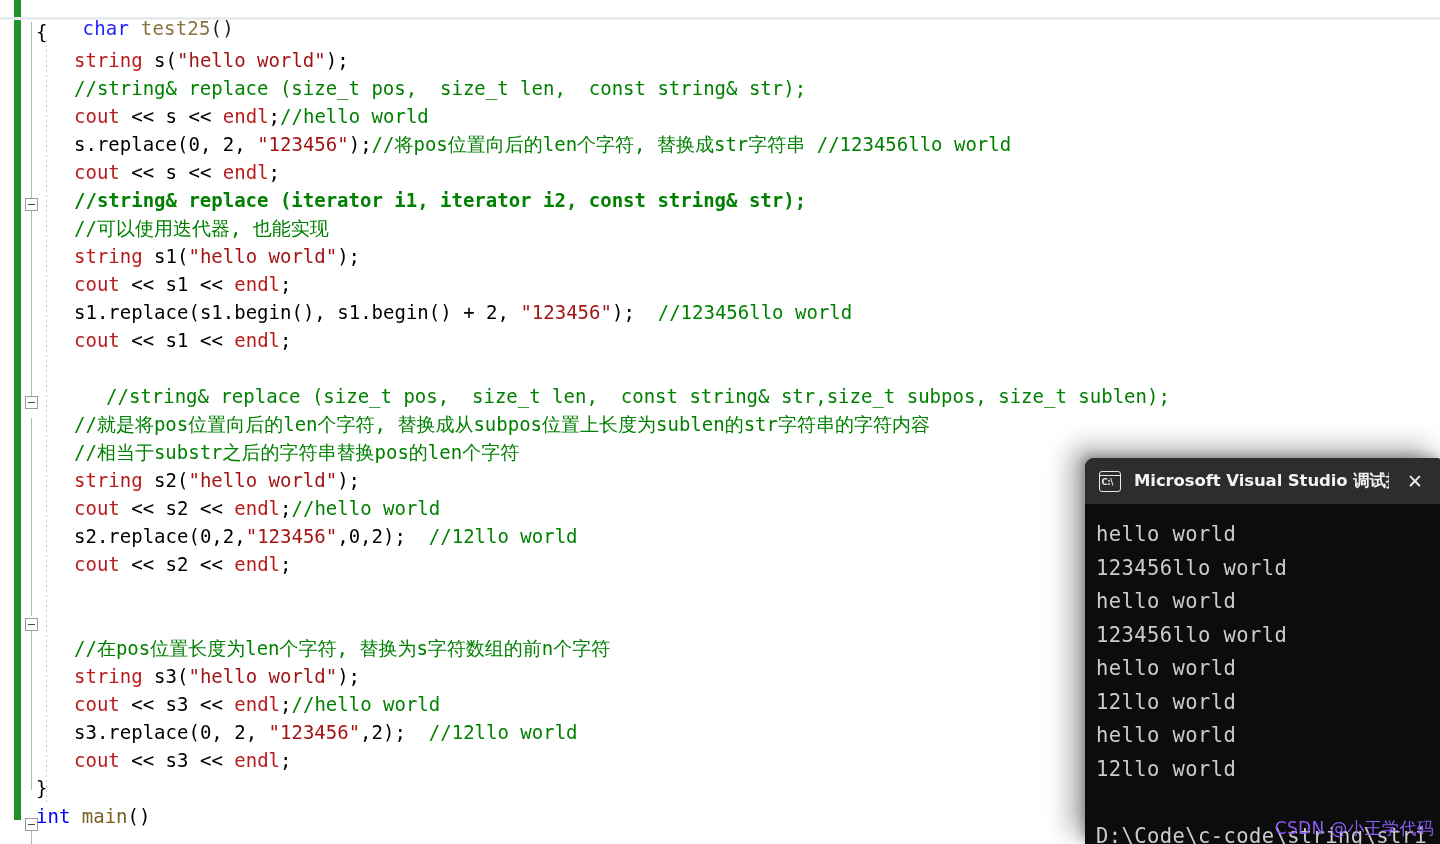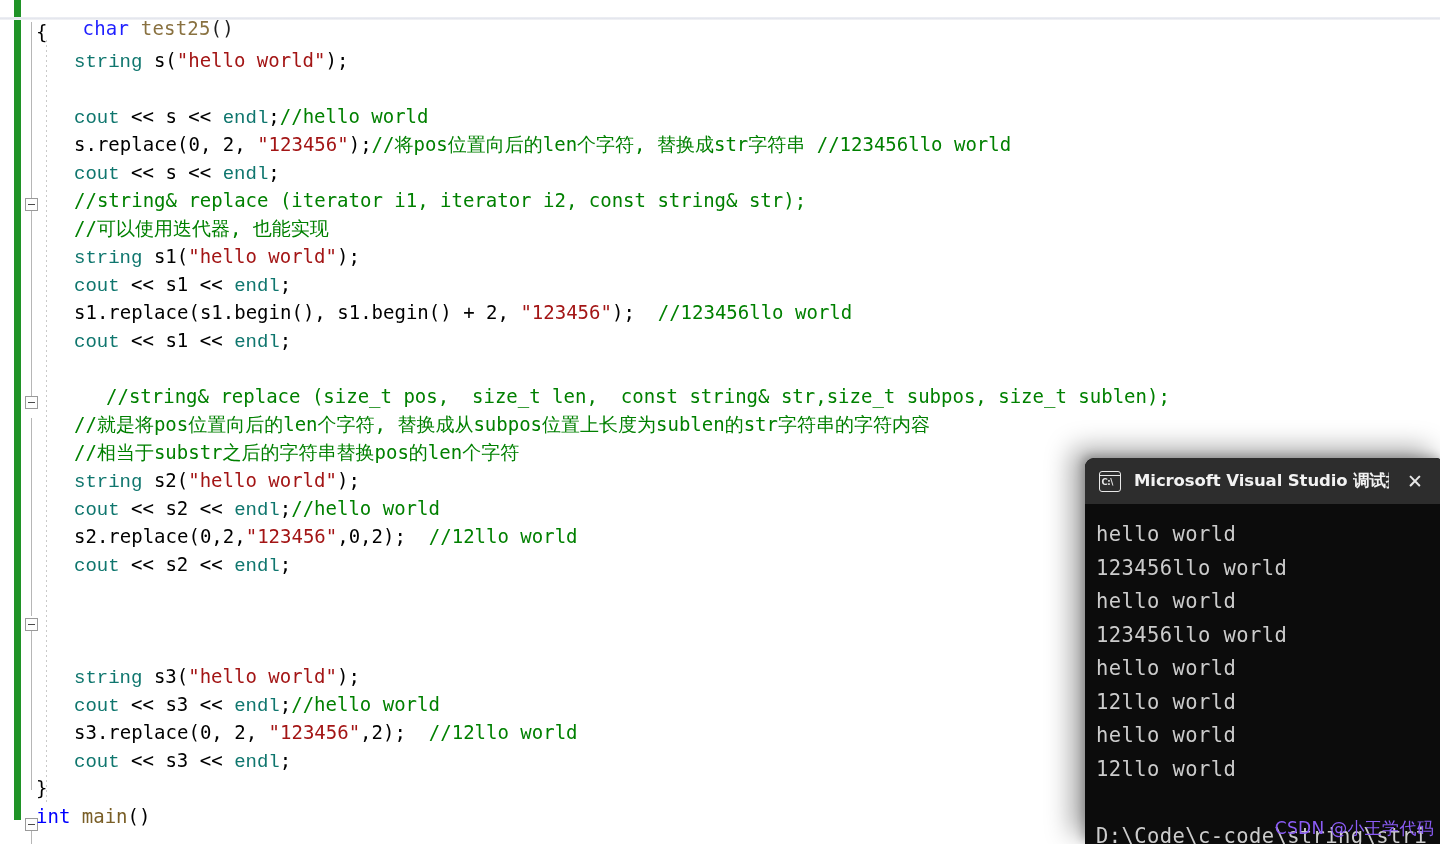--- a/index.html
+++ b/index.html
@@ -97,21 +97,21 @@
     line-height: 28px;
     font-family: "DejaVu Sans Mono", "Liberation Mono", monospace;
     font-size: 19px;
     letter-spacing: 0px;
     white-space: pre;
     color: #000000;
   }
 
   
   .k     { color: #0000ff; }   
-  .type  { color: #0f766e; font-family: Liberation Mono, monospace; }   
+  .type  { color: #b91c1c; }   
   .str   { color: #a31515; }   
   .cmt   { color: #008000; }   
   .fn    { color: #795e26; }   
   .pl    { color: #000000; }   
   .num   { color: #000000; }
 
   
   #console {
     position: absolute;
     left: 1085px;
@@ -234,38 +234,40 @@
   <div class="fold-box" style="top:198px;"></div>
   <div class="fold-box" style="top:396px;"></div>
   <div class="fold-box" style="top:618px;"></div>
   <div class="fold-box" style="top:818px;"></div>
 
   <div class="indent-guide" style="left:46px; top:40px; height:762px;"></div>
 
   <div id="code">
       <div class="cl" style="top: 18px; left: 36px;"><span class="pl">{</span></div>
       <div class="cl" style="top: 46px; left: 74px;"><span class="type">string</span><span class="pl"> </span><span class="pl">s</span><span class="pl">(</span><span class="str">"hello world"</span><span class="pl">)</span><span class="pl">;</span></div>
+      <div class="cl" style="top: 74px; left: 74px;"><span class="cmt">//string&amp; replace (size_t pos,  size_t len,  const string&amp; str);</span></div>
       <div class="cl" style="top: 102px; left: 74px;"><span class="type">cout</span><span class="pl"> </span><span class="pl">&lt;</span><span class="pl">&lt;</span><span class="pl"> </span><span class="pl">s</span><span class="pl"> </span><span class="pl">&lt;</span><span class="pl">&lt;</span><span class="pl"> </span><span class="type">endl</span><span class="pl">;</span><span class="cmt">//hello world</span></div>
       <div class="cl" style="top: 130px; left: 74px;"><span class="pl">s</span><span class="pl">.</span><span class="pl">replace</span><span class="pl">(</span><span class="num">0</span><span class="pl">,</span><span class="pl"> </span><span class="num">2</span><span class="pl">,</span><span class="pl"> </span><span class="str">"123456"</span><span class="pl">)</span><span class="pl">;</span><span class="cmt">//将pos位置向后的len个字符, 替换成str字符串 //123456llo world</span></div>
       <div class="cl" style="top: 158px; left: 74px;"><span class="type">cout</span><span class="pl"> </span><span class="pl">&lt;</span><span class="pl">&lt;</span><span class="pl"> </span><span class="pl">s</span><span class="pl"> </span><span class="pl">&lt;</span><span class="pl">&lt;</span><span class="pl"> </span><span class="type">endl</span><span class="pl">;</span></div>
-      <div class="cl" style="top: 186px; left: 74px;"><span class="cmt">//string&amp; replace (iterator i1, iterator i2, const string&amp; str);</span></div>
+      <div class="cl" style="top: 186px; left: 74px; font-weight: bold;"><span class="cmt">//string&amp; replace (iterator i1, iterator i2, const string&amp; str);</span></div>
       <div class="cl" style="top: 214px; left: 74px;"><span class="cmt">//可以使用迭代器, 也能实现</span></div>
       <div class="cl" style="top: 242px; left: 74px;"><span class="type">string</span><span class="pl"> </span><span class="pl">s1</span><span class="pl">(</span><span class="str">"hello world"</span><span class="pl">)</span><span class="pl">;</span></div>
       <div class="cl" style="top: 270px; left: 74px;"><span class="type">cout</span><span class="pl"> </span><span class="pl">&lt;</span><span class="pl">&lt;</span><span class="pl"> </span><span class="pl">s1</span><span class="pl"> </span><span class="pl">&lt;</span><span class="pl">&lt;</span><span class="pl"> </span><span class="type">endl</span><span class="pl">;</span></div>
       <div class="cl" style="top: 298px; left: 74px;"><span class="pl">s1</span><span class="pl">.</span><span class="pl">replace</span><span class="pl">(</span><span class="pl">s1</span><span class="pl">.</span><span class="pl">begin</span><span class="pl">(</span><span class="pl">)</span><span class="pl">,</span><span class="pl"> </span><span class="pl">s1</span><span class="pl">.</span><span class="pl">begin</span><span class="pl">(</span><span class="pl">)</span><span class="pl"> </span><span class="pl">+</span><span class="pl"> </span><span class="num">2</span><span class="pl">,</span><span class="pl"> </span><span class="str">"123456"</span><span class="pl">)</span><span class="pl">;</span><span class="pl"> </span><span class="pl"> </span><span class="cmt">//123456llo world</span></div>
       <div class="cl" style="top: 326px; left: 74px;"><span class="type">cout</span><span class="pl"> </span><span class="pl">&lt;</span><span class="pl">&lt;</span><span class="pl"> </span><span class="pl">s1</span><span class="pl"> </span><span class="pl">&lt;</span><span class="pl">&lt;</span><span class="pl"> </span><span class="type">endl</span><span class="pl">;</span></div>
       <div class="cl" style="top: 354px; left: 74px;">&nbsp;</div>
       <div class="cl" style="top: 382px; left: 74px; margin-left: 32px;"><span class="cmt">//string&amp; replace (size_t pos,  size_t len,  const string&amp; str,size_t subpos, size_t sublen);</span></div>
       <div class="cl" style="top: 410px; left: 74px;"><span class="cmt">//就是将pos位置向后的len个字符, 替换成从subpos位置上长度为sublen的str字符串的字符内容</span></div>
       <div class="cl" style="top: 438px; left: 74px; text-align: right;"><span class="cmt">//相当于substr之后的字符串替换pos的len个字符</span></div>
       <div class="cl" style="top: 466px; left: 74px;"><span class="type">string</span><span class="pl"> </span><span class="pl">s2</span><span class="pl">(</span><span class="str">"hello world"</span><span class="pl">)</span><span class="pl">;</span></div>
       <div class="cl" style="top: 494px; left: 74px;"><span class="type">cout</span><span class="pl"> </span><span class="pl">&lt;</span><span class="pl">&lt;</span><span class="pl"> </span><span class="pl">s2</span><span class="pl"> </span><span class="pl">&lt;</span><span class="pl">&lt;</span><span class="pl"> </span><span class="type">endl</span><span class="pl">;</span><span class="cmt">//hello world</span></div>
       <div class="cl" style="top: 522px; left: 74px;"><span class="pl">s2</span><span class="pl">.</span><span class="pl">replace</span><span class="pl">(</span><span class="num">0</span><span class="pl">,</span><span class="num">2</span><span class="pl">,</span><span class="str">"123456"</span><span class="pl">,</span><span class="num">0</span><span class="pl">,</span><span class="num">2</span><span class="pl">)</span><span class="pl">;</span><span class="pl"> </span><span class="pl"> </span><span class="cmt">//12llo world</span></div>
       <div class="cl" style="top: 550px; left: 74px;"><span class="type">cout</span><span class="pl"> </span><span class="pl">&lt;</span><span class="pl">&lt;</span><span class="pl"> </span><span class="pl">s2</span><span class="pl"> </span><span class="pl">&lt;</span><span class="pl">&lt;</span><span class="pl"> </span><span class="type">endl</span><span class="pl">;</span></div>
       <div class="cl" style="top: 578px; left: 74px;">&nbsp;</div>
+      <div class="cl" style="top: 634px; left: 74px;"><span class="cmt">//在pos位置长度为len个字符, 替换为s字符数组的前n个字符</span></div>
       <div class="cl" style="top: 662px; left: 74px;"><span class="type">string</span><span class="pl"> </span><span class="pl">s3</span><span class="pl">(</span><span class="str">"hello world"</span><span class="pl">)</span><span class="pl">;</span></div>
       <div class="cl" style="top: 690px; left: 74px;"><span class="type">cout</span><span class="pl"> </span><span class="pl">&lt;</span><span class="pl">&lt;</span><span class="pl"> </span><span class="pl">s3</span><span class="pl"> </span><span class="pl">&lt;</span><span class="pl">&lt;</span><span class="pl"> </span><span class="type">endl</span><span class="pl">;</span><span class="cmt">//hello world</span></div>
       <div class="cl" style="top: 718px; left: 74px;"><span class="pl">s3</span><span class="pl">.</span><span class="pl">replace</span><span class="pl">(</span><span class="num">0</span><span class="pl">,</span><span class="pl"> </span><span class="num">2</span><span class="pl">,</span><span class="pl"> </span><span class="str">"123456"</span><span class="pl">,</span><span class="num">2</span><span class="pl">)</span><span class="pl">;</span><span class="pl"> </span><span class="pl"> </span><span class="cmt">//12llo world</span></div>
       <div class="cl" style="top: 746px; left: 74px;"><span class="type">cout</span><span class="pl"> </span><span class="pl">&lt;</span><span class="pl">&lt;</span><span class="pl"> </span><span class="pl">s3</span><span class="pl"> </span><span class="pl">&lt;</span><span class="pl">&lt;</span><span class="pl"> </span><span class="type">endl</span><span class="pl">;</span></div>
       <div class="cl" style="top: 774px; left: 36px;"><span class="pl">}</span></div>
       <div class="cl" style="top: 802px; left: 36px;"><span class="k">int</span><span class="pl"> </span><span class="fn">main</span><span class="pl">(</span><span class="pl">)</span></div>
     </div>
 
   <div id="console">
 

